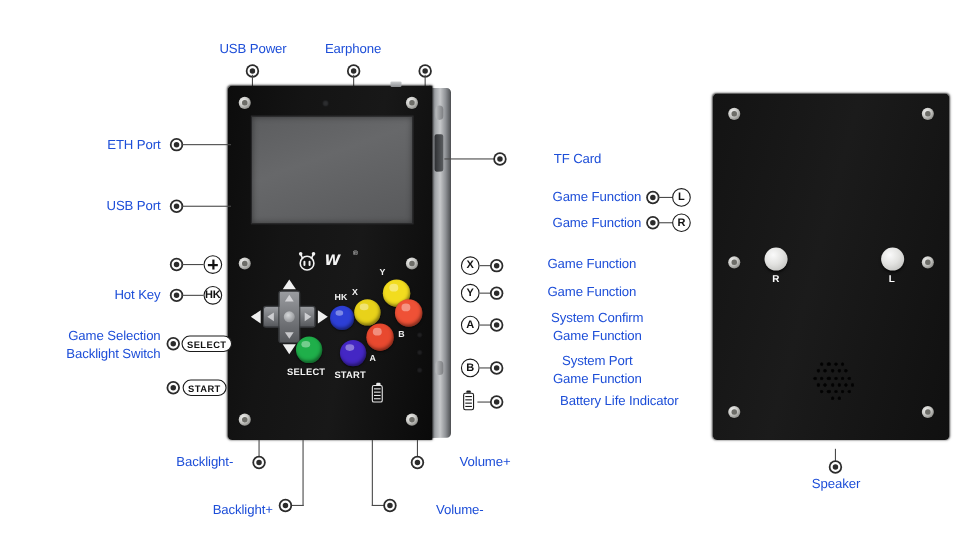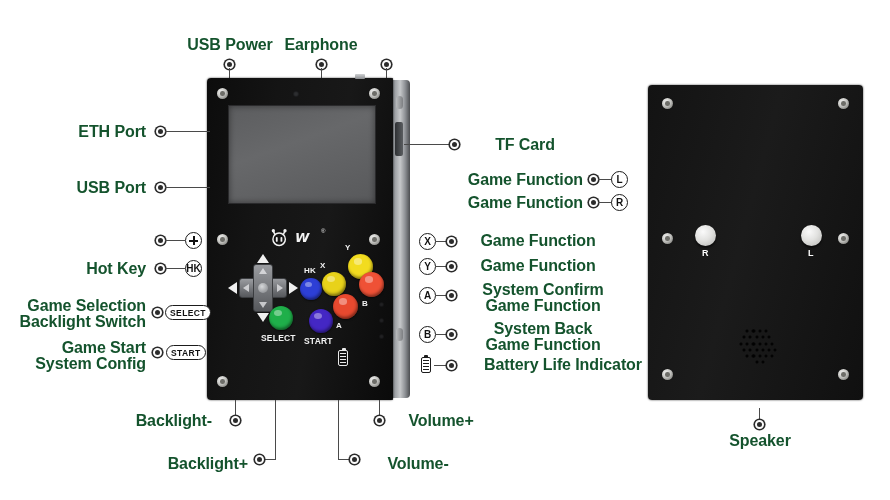--- a/index.html
+++ b/index.html
@@ -10,25 +10,25 @@
     font-family:"Liberation Sans", sans-serif;
     overflow:hidden;
     position:relative;
     color:#141414;
   }
   #stage{position:absolute;left:0;top:0;width:890px;height:500px;}
 
   
   .lbl{
     position:absolute;
-    font-size:16px;
-    font-weight:700;
+    font-size:12px;
+    font-weight:400;
     letter-spacing:-0.1px;
     line-height:15.5px;
-    color:#14532d;
+    color:#1d4ed8;
     white-space:pre;
   }
   .lbl.r{text-align:right;}
   .lbl.l{text-align:center;}
   .lbl.c{text-align:center;}
 
   .dot{
     position:absolute;
     width:9px;height:9px;
     border-radius:50%;
@@ -350,21 +350,20 @@
 
   <div class="lbl r" style="left:36px;top:261px;width:110px;">Hot Key</div>
   <div class="dot" style="left:156px;top:264px;"></div>
   <div class="ln h" style="left:165px;top:268px;width:20px;"></div>
   <div class="badge circ" style="left:185px;top:260px;">HK</div>
 
   <div class="lbl r" style="left:6px;top:298px;width:140px;"><span>Game Selection</span><br><span>Backlight Switch</span></div>
   <div class="dot" style="left:153px;top:308px;"></div>
   <div class="badge pill" style="left:165px;top:305px;">SELECT</div>
 
-  <div class="lbl r" style="left:6px;top:340px;width:140px;"><span>Game Start</span><br><span>System Config</span></div>
   <div class="dot" style="left:153px;top:348px;"></div>
   <div class="badge pill" style="left:166px;top:345px;">START</div>
 
   <div class="ln h" style="left:404px;top:144px;width:48px;"></div>
   <div class="dot" style="left:450px;top:140px;"></div>
   <div class="lbl l" style="left:465px;top:137px;width:120px;">TF Card</div>
 
   <div class="lbl r" style="left:455px;top:172px;width:128px;">Game Function</div>
   <div class="dot" style="left:589px;top:175px;"></div>
   <div class="ln h" style="left:598px;top:179px;width:14px;"></div>
@@ -386,21 +385,21 @@
   <div class="lbl l" style="left:463px;top:258px;width:150px;">Game Function</div>
 
   <div class="badge circ" style="left:419px;top:287px;">A</div>
   <div class="ln h" style="left:436px;top:295px;width:12px;"></div>
   <div class="dot" style="left:447px;top:291px;"></div>
   <div class="lbl l" style="left:463px;top:282px;width:160px;"><span>System Confirm</span><br><span>Game Function</span></div>
 
   <div class="badge circ" style="left:419px;top:326px;">B</div>
   <div class="ln h" style="left:436px;top:334px;width:12px;"></div>
   <div class="dot" style="left:447px;top:330px;"></div>
-  <div class="lbl l" style="left:463px;top:321px;width:160px;"><span>System Back</span><br><span>Game Function</span></div>
+  <div class="lbl l" style="left:463px;top:321px;width:160px;"><span>System Port</span><br><span>Game Function</span></div>
 
   <div class="batt-glyph" style="left:421px;top:357px;">
     <i></i>
       <i></i>
       <i></i>
       <i></i>
   </div>
   <div class="ln h" style="left:434px;top:365px;width:14px;"></div>
   <div class="dot" style="left:447px;top:361px;"></div>
   <div class="lbl l" style="left:463px;top:357px;width:200px;">Battery Life Indicator</div>

